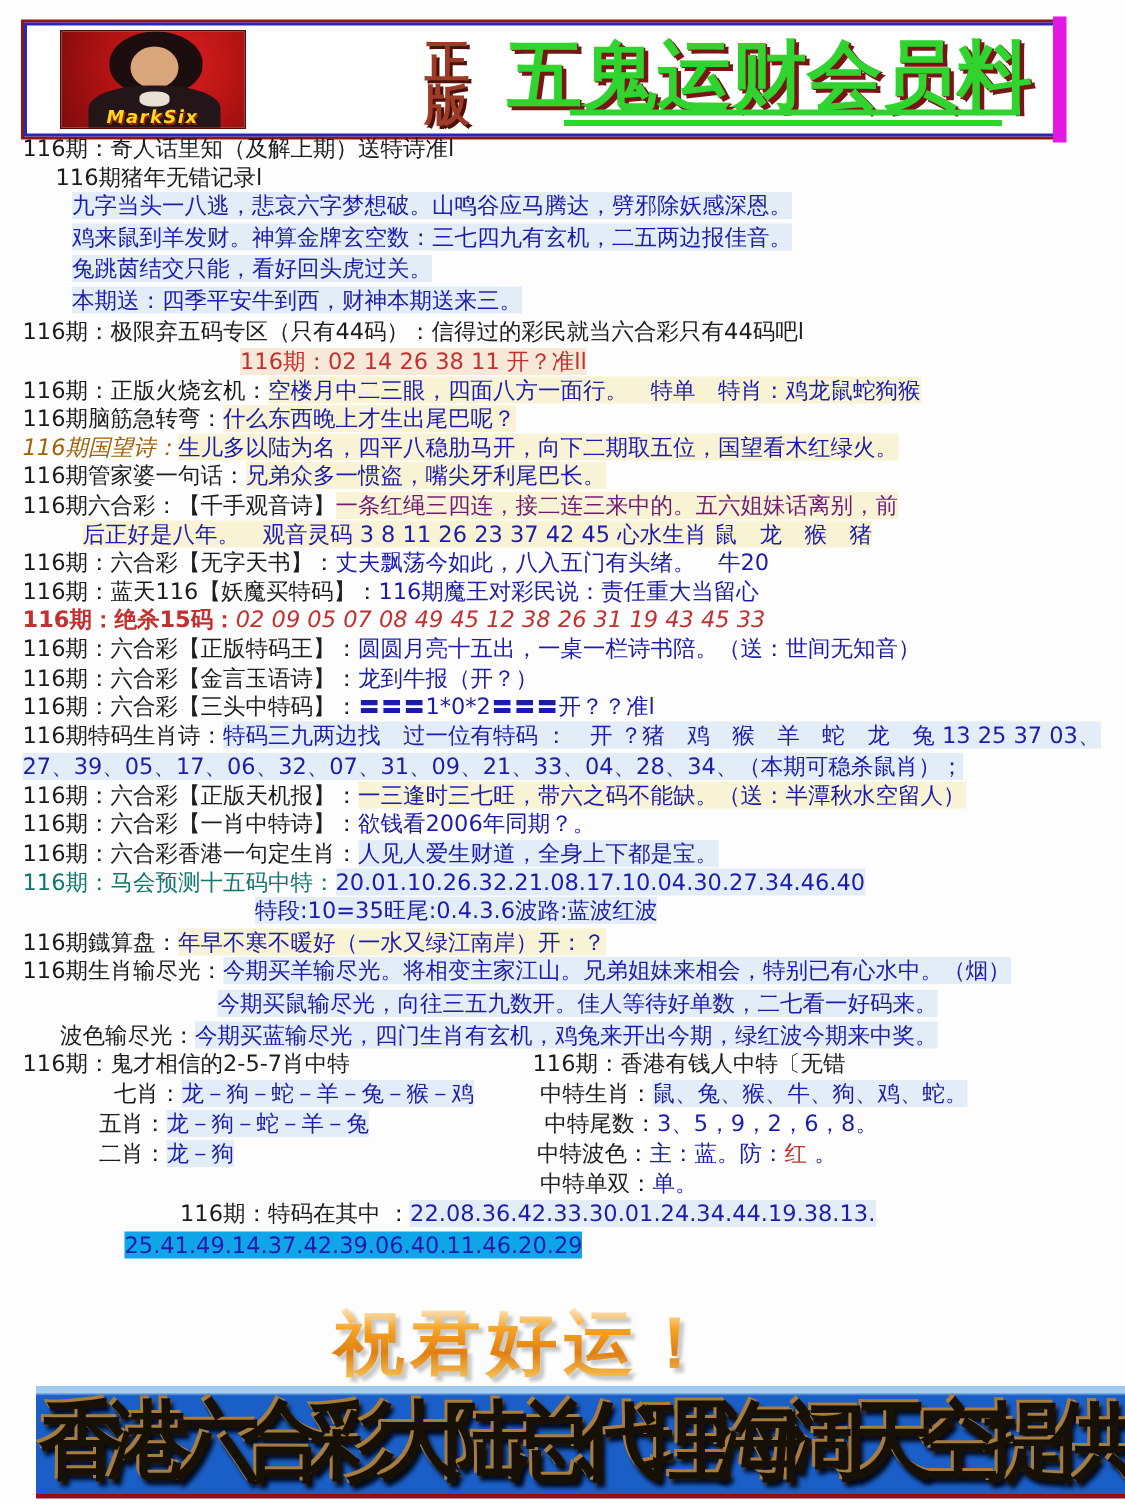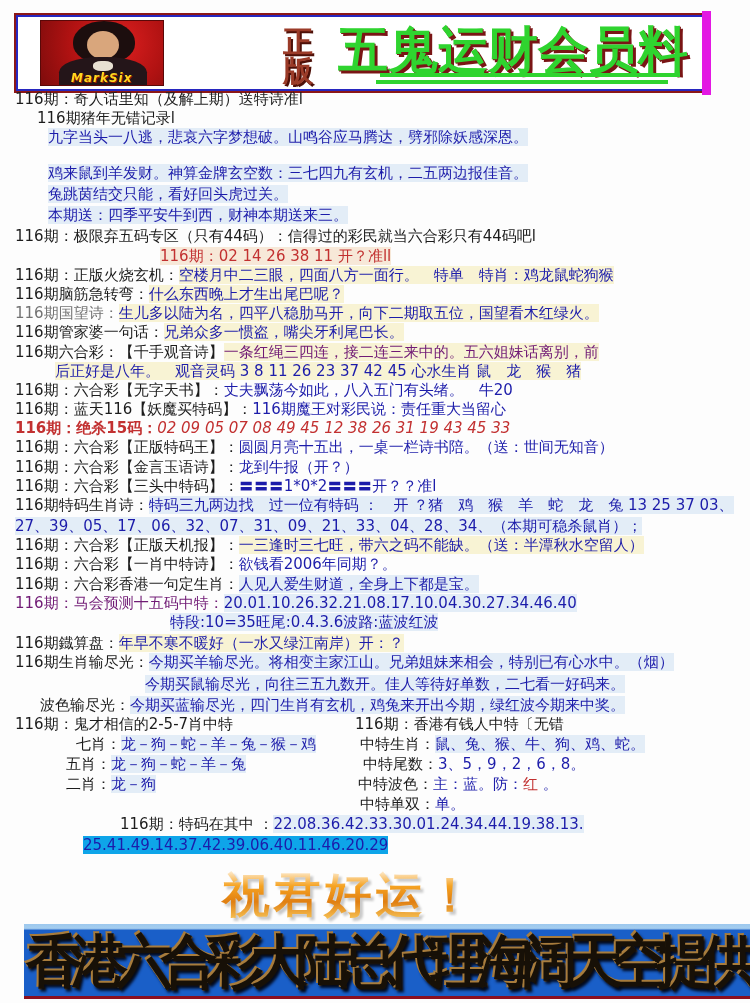--- a/index.html
+++ b/index.html
@@ -92,21 +92,21 @@
 </div>
 <div class="magenta-bar"></div>
 
 <div class="content">
     <div class="row">
       <span class="cell" style="left: 15px;"><span style="color: rgb(28, 28, 28);">116期：奇人话里知（及解上期）送特诗准l</span></span>
     </div>
     <div class="row">
       <span class="cell" style="left: 37px;"><span style="color: rgb(28, 28, 28);">116期猪年无错记录l</span></span>
     </div>
-    <div class="row" style="height: 36px;">
+    <div class="row" style="height: 21px;">
       <span class="cell" style="left: 48px;"><span style="color: rgb(28, 28, 170); background-color: rgb(227, 237, 247);">九字当头一八逃，悲哀六字梦想破。山鸣谷应马腾达，劈邪除妖感深恩。</span></span>
     </div>
     <div class="row" style="height: 21px;">
       <span class="cell" style="left: 48px;"><span style="color: rgb(28, 28, 170); background-color: rgb(227, 237, 247);">鸡来鼠到羊发财。神算金牌玄空数：三七四九有玄机，二五两边报佳音。</span></span>
     </div>
     <div class="row" style="height: 21px;">
       <span class="cell" style="left: 48px;"><span style="color: rgb(28, 28, 170); background-color: rgb(227, 237, 247);">兔跳茵结交只能，看好回头虎过关。</span></span>
     </div>
     <div class="row" style="height: 21px;">
       <span class="cell" style="left: 48px;"><span style="color: rgb(28, 28, 170); background-color: rgb(227, 237, 247);">本期送：四季平安牛到西，财神本期送来三。</span></span>
@@ -117,21 +117,21 @@
     <div class="row">
       <span class="cell" style="left: 160px;"><span style="color: rgb(194, 48, 48); background-color: rgb(247, 232, 216);">116期：02 14 26 38 11 开？准ll</span></span>
     </div>
     <div class="row">
       <span class="cell" style="left: 15px;"><span style="color: rgb(28, 28, 28);">116期：正版火烧玄机：</span><span style="color: rgb(28, 28, 170); background-color: rgb(248, 243, 212);">空楼月中二三眼，四面八方一面行。　特单　特肖：鸡龙鼠蛇狗猴</span></span>
     </div>
     <div class="row">
       <span class="cell" style="left: 15px;"><span style="color: rgb(28, 28, 28);">116期脑筋急转弯：</span><span style="color: rgb(28, 28, 170); background-color: rgb(248, 243, 212);">什么东西晚上才生出尾巴呢？</span></span>
     </div>
     <div class="row">
-      <span class="cell" style="left: 15px;"><span style="color: #737373;">116期国望诗：</span><span style="color: rgb(28, 28, 170); background-color: rgb(248, 243, 212);">生儿多以陆为名，四平八稳肋马开，向下二期取五位，国望看木红绿火。</span></span>
+      <span class="cell" style="left: 15px;"><span style="color: #a16207; font-style: italic;">116期国望诗：</span><span style="color: rgb(28, 28, 170); background-color: rgb(248, 243, 212);">生儿多以陆为名，四平八稳肋马开，向下二期取五位，国望看木红绿火。</span></span>
     </div>
     <div class="row">
       <span class="cell" style="left: 15px;"><span style="color: rgb(28, 28, 28);">116期管家婆一句话：</span><span style="color: rgb(28, 28, 170); background-color: rgb(248, 243, 212);">兄弟众多一惯盗，嘴尖牙利尾巴长。</span></span>
     </div>
     <div class="row">
       <span class="cell" style="left: 15px;"><span style="color: rgb(28, 28, 28);">116期六合彩：【千手观音诗】</span><span style="color: #701a75; background-color: rgb(248, 243, 212);">一条红绳三四连，接二连三来中的。五六姐妹话离别，前</span></span>
     </div>
     <div class="row">
       <span class="cell" style="left: 55px;"><span style="color: rgb(28, 28, 170); background-color: rgb(248, 243, 212);">后正好是八年。　观音灵码 3 8 11 26 23 37 42 45 心水生肖 鼠　龙　猴　猪</span></span>
     </div>
@@ -162,21 +162,21 @@
     <div class="row">
       <span class="cell" style="left: 15px;"><span style="color: rgb(28, 28, 28);">116期：六合彩【正版天机报】：</span><span style="color: rgb(28, 28, 170); background-color: rgb(248, 243, 212);">一三逢时三七旺，带六之码不能缺。（送：半潭秋水空留人）</span></span>
     </div>
     <div class="row">
       <span class="cell" style="left: 15px;"><span style="color: rgb(28, 28, 28);">116期：六合彩【一肖中特诗】：</span><span style="color: rgb(28, 28, 170);">欲钱看2006年同期？。</span></span>
     </div>
     <div class="row">
       <span class="cell" style="left: 15px;"><span style="color: rgb(28, 28, 28);">116期：六合彩香港一句定生肖：</span><span style="color: rgb(28, 28, 170); background-color: rgb(227, 237, 247);">人见人爱生财道，全身上下都是宝。</span></span>
     </div>
     <div class="row">
-      <span class="cell" style="left: 15px;"><span style="color: #701a75;">116期：马会预测十五码中特：</span><span style="color: rgb(28, 28, 170); background-color: rgb(227, 237, 247);">20.01.10.26.32.21.08.17.10.04.30.27.34.46.40</span></span>
+      <span class="cell" style="left: 15px;"><span style="color: #0f766e;">116期：马会预测十五码中特：</span><span style="color: rgb(28, 28, 170); background-color: rgb(227, 237, 247);">20.01.10.26.32.21.08.17.10.04.30.27.34.46.40</span></span>
     </div>
     <div class="row" style="height: 21px;">
       <span class="cell" style="left: 170px;"><span style="color: rgb(28, 28, 170); background-color: rgb(227, 237, 247);">特段:10=35旺尾:0.4.3.6波路:蓝波红波</span></span>
     </div>
     <div class="row">
       <span class="cell" style="left: 15px;"><span style="color: rgb(28, 28, 28);">116期鐡算盘：</span><span style="color: rgb(28, 28, 170); background-color: rgb(248, 243, 212);">年早不寒不暖好（一水又绿江南岸）开：？</span></span>
     </div>
     <div class="row" style="height: 22px;">
       <span class="cell" style="left: 15px;"><span style="color: rgb(28, 28, 28);">116期生肖输尽光：</span><span style="color: rgb(28, 28, 170); background-color: rgb(227, 237, 247);">今期买羊输尽光。将相变主家江山。兄弟姐妹来相会，特别已有心水中。（烟）</span></span>
     </div>

